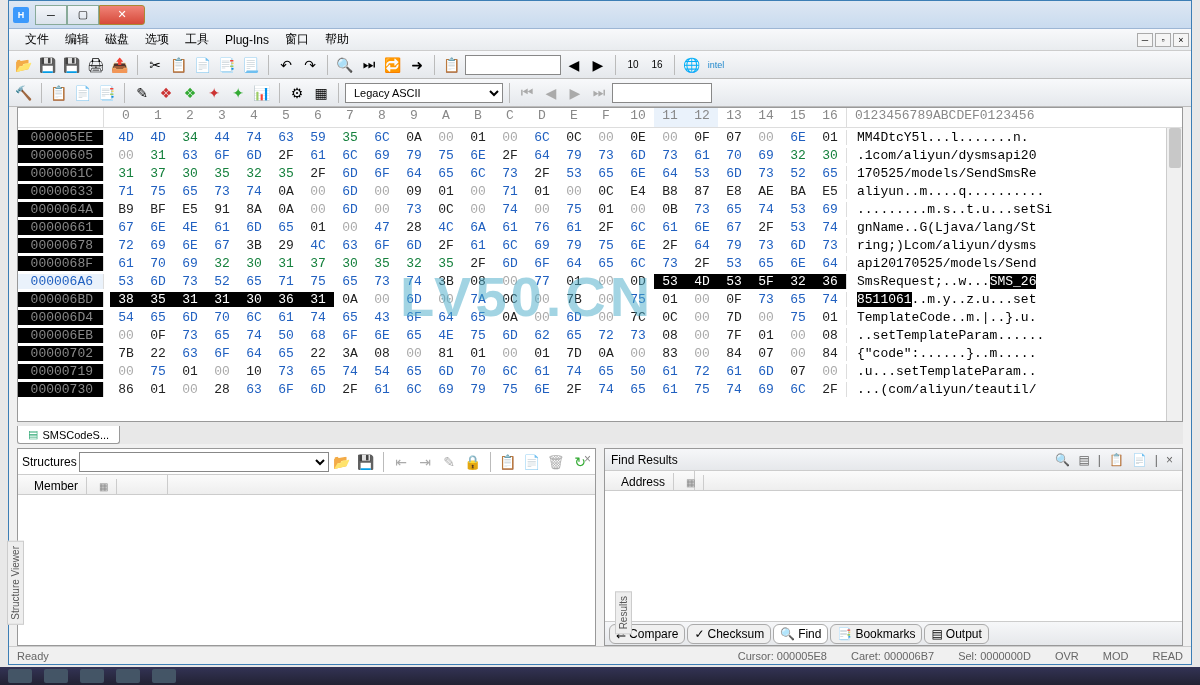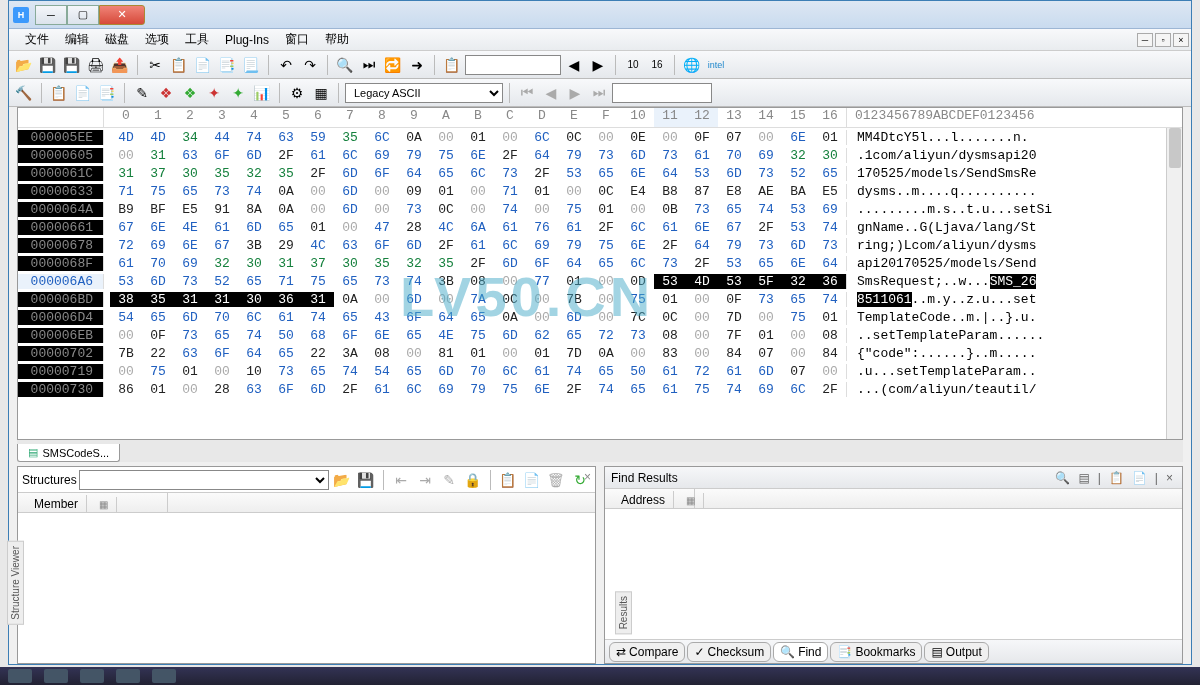--- a/index.html
+++ b/index.html
@@ -292,21 +292,21 @@
               <span class="hb c-gray">00</span>
               <span class="hb c-dark">0C</span>
               <span class="hb c-dark">E4</span>
               <span class="hb c-dark">B8</span>
               <span class="hb c-dark">87</span>
               <span class="hb c-dark">E8</span>
               <span class="hb c-dark">AE</span>
               <span class="hb c-dark">BA</span>
               <span class="hb c-dark">E5</span>
             </div>
-            <div class="ascii">dysms..m....q..........</div>
+            <div class="ascii">aliyun..m....q..........</div>
           </div>
           <div class="hrow">
             <div class="off">0000064A</div>
             <div class="hexbytes">
               <span class="hb c-dark">B9</span>
               <span class="hb c-dark">BF</span>
               <span class="hb c-dark">E5</span>
               <span class="hb c-dark">91</span>
               <span class="hb c-dark">8A</span>
               <span class="hb c-dark">0A</span>
@@ -717,20 +717,29 @@
             <span>Bookmarks</span>
           </div>
           <div class="ptab">
             <span>▤</span>
             <span>Output</span>
           </div>
         </div>
     </div>
   </div>
 
+  <div class="statusbar">
+    <span class="sbleft">Ready</span>
+    <span>Cursor: 000005E8</span>
+    <span>Caret: 000006B7</span>
+    <span>Sel: 0000000D</span>
+    <span>OVR</span>
+    <span>MOD</span>
+    <span>READ</span>
+  </div>
 
   <div class="sidebar-label" style="top:540px">Structure Viewer</div>
   <div class="sidebar-label" style="left:606px;top:590px">Results</div>
 </div>
 
 <div class="watermark">LV50.CN</div>
 
 <div class="taskbar">
   <div class="tb"></div>
   <div class="tb"></div>

